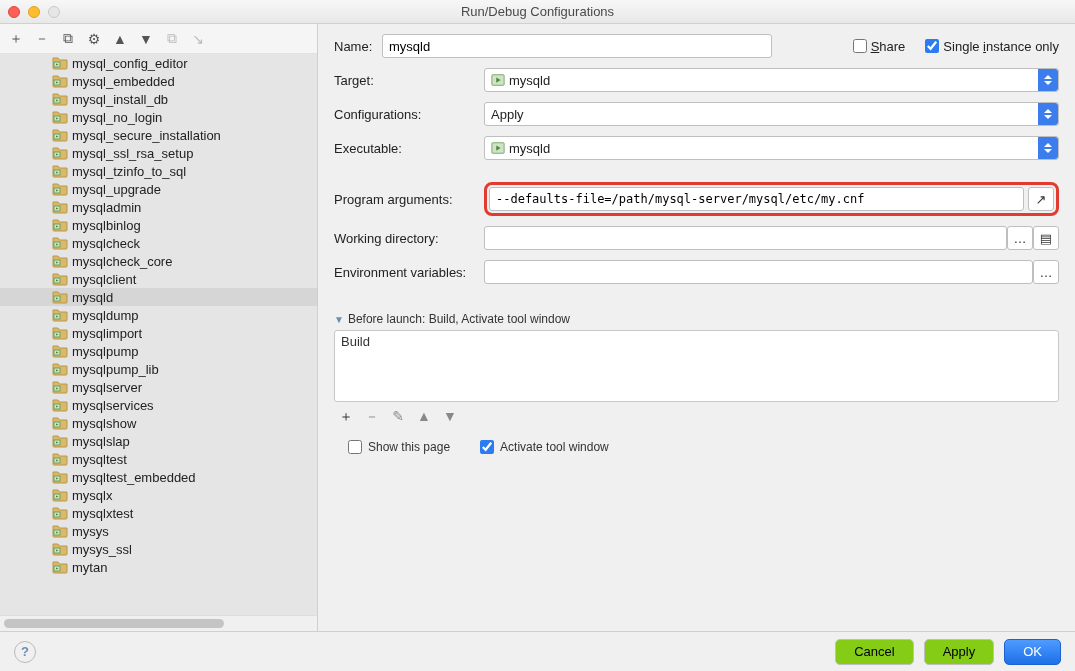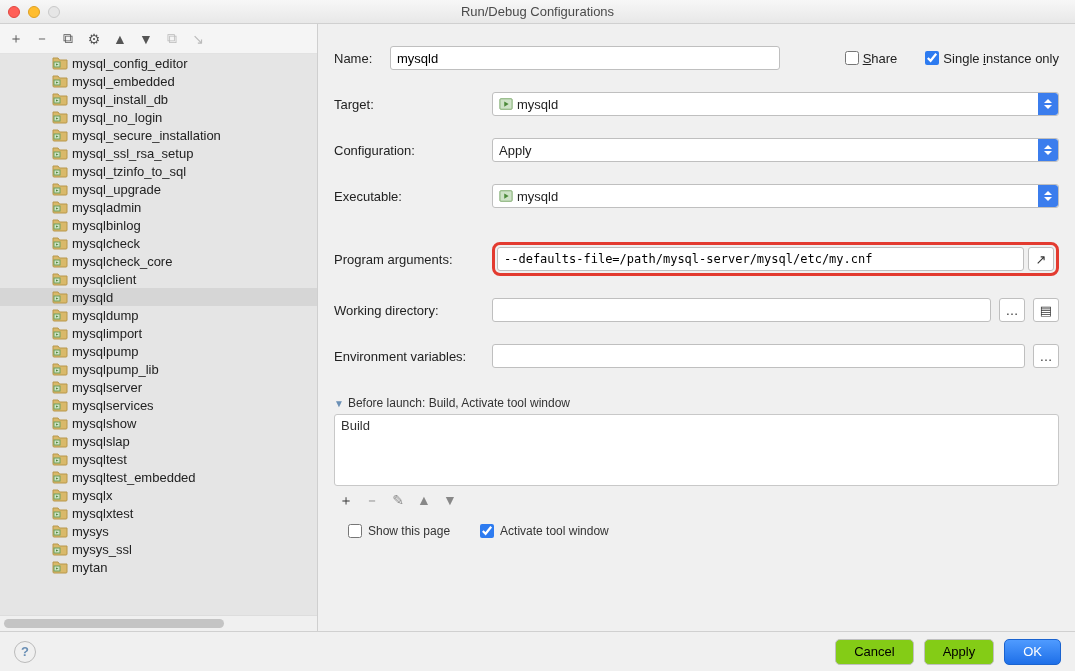--- a/index.html
+++ b/index.html
@@ -60,21 +60,21 @@
   .tree-icon{width:16px;height:14px;margin-right:4px;flex-shrink:0;}
   .tree-scroll-h{height:16px;background:#f0f0f0;border-top:1px solid #ddd;position:relative;}
   .scroll-thumb{position:absolute;left:4px;top:3px;height:9px;width:220px;background:#c4c4c4;border-radius:5px;}
   .right{
     flex:1;
     background:#f0f0f0;
     padding:10px 16px 0 16px;
     display:flex; flex-direction:column;
     overflow:hidden;
   }
-  .row{display:flex;align-items:center;margin-bottom:10px;gap:8px;margin-top:12px;}
+  .row{display:flex;align-items:center;margin-bottom:10px;}
   .lbl{width:150px;color:#222;}
   input.text, .select-box{
     height:24px;border:1px solid #bfbfbf;border-radius:3px;
     background:#fff;font-size:13px;padding:0 6px;
   }
   .name-input{flex:0 0 390px;}
   .share-box{display:flex;align-items:center;gap:4px;margin-left:auto;}
   .chk{width:14px;height:14px;}
   .chk.checked{accent-color:#2d7bf0;}
   .select-box{
@@ -415,21 +415,21 @@
         <svg class="exe-icon" viewBox="0 0 16 16">
             <rect x="1" y="2" width="14" height="12" rx="1" fill="#cfe3c8" stroke="#6fa05c"></rect>
             <polygon points="6,5 11,8 6,11" fill="#4c8a3a"></polygon>
           </svg>
         <span>mysqld</span>
         <span class="select-arrow"></span>
       </div>
     </div>
 
     <div class="row">
-      <span class="lbl">Configuration:</span>
+      <span class="lbl">Configurations:</span>
       <div class="select-box">
         <span>Apply</span>
         <span class="select-arrow"></span>
       </div>
     </div>
 
     <div class="row">
       <span class="lbl">Executable:</span>
       <div class="select-box">
         <svg class="exe-icon" viewBox="0 0 16 16">

